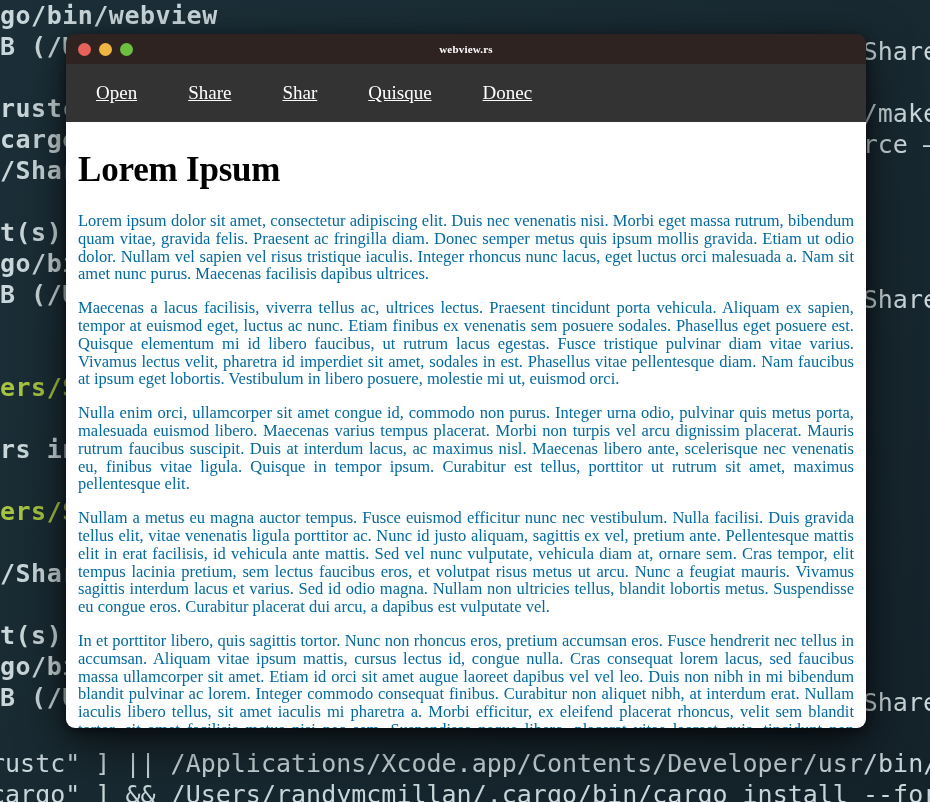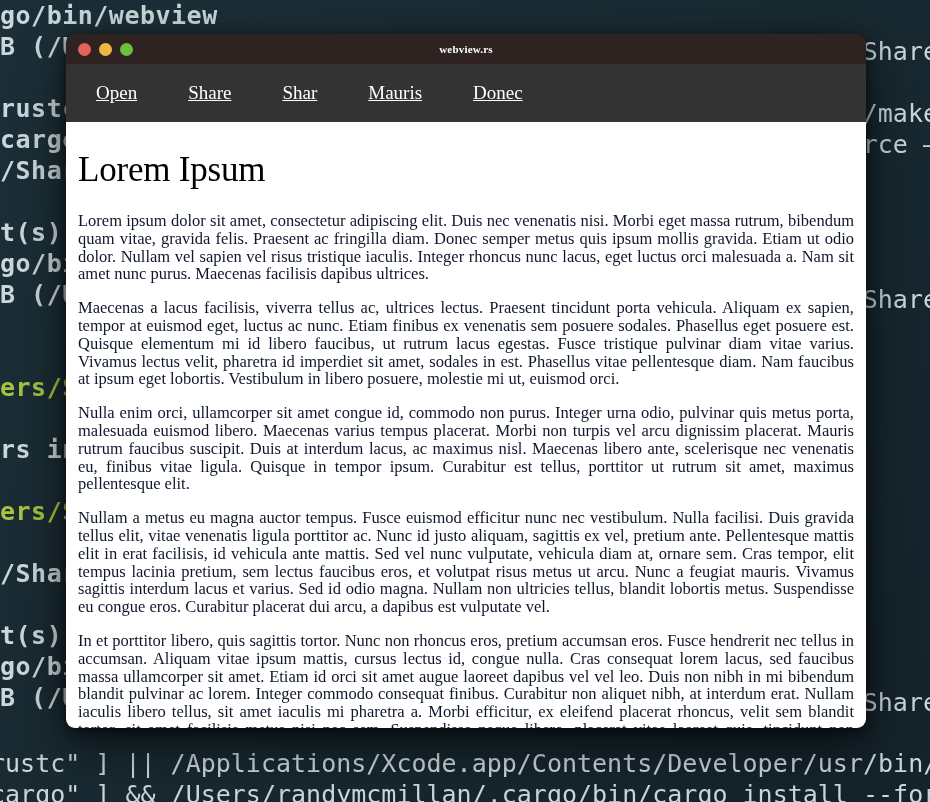--- a/index.html
+++ b/index.html
@@ -117,30 +117,30 @@
     box-sizing: border-box;
     overflow: hidden;
   }
   #doc {
     padding: 0 0 0 0;
     margin: 0 2px;
   }
   #doc h1 {
     font-family: "Liberation Serif", serif;
     font-size: 35px;
-    font-weight: normal;
+    font-weight: bold;
     color: #000000;
     margin: 24px 0 22px 0;
     letter-spacing: -0.2px;
   }
   #doc p {
     font-family: "Liberation Serif", serif;
     font-size: 16.5px;
     line-height: 17.8px;
-    color: #0f172a;
+    color: #0369a1;
     margin: 0 0 16px 0;
     text-align: justify;
     text-justify: inter-word;
   }
 </style>
 </head>
 <body>
 
 <div id="desktop">
   <div id="term-text"><span class="ln">go/bin/webview</span><span class="ln">B (/U</span><span class="ln" style="padding-left: 0px;"> </span><span class="ln">rustc</span><span class="ln">cargo</span><span class="ln">/Shar</span><span class="ln" style="padding-left: 0px;"> </span><span class="ln">t(s)</span><span class="ln">go/bi</span><span class="ln">B (/U</span><span class="ln" style="padding-left: 0px;"> </span><span class="ln" style="padding-left: 0px;"> </span><span class="ln green">ers/S</span><span class="ln" style="padding-left: 0px;"> </span><span class="ln">rs in</span><span class="ln" style="padding-left: 0px;"> </span><span class="ln green">ers/S</span><span class="ln" style="padding-left: 0px;"> </span><span class="ln">/Shar</span><span class="ln" style="padding-left: 0px;"> </span><span class="ln">t(s)</span><span class="ln">go/bi</span><span class="ln">B (/U</span></div>
@@ -163,21 +163,21 @@
       <span class="light yellow"></span>
       <span class="light green"></span>
     </div>
     <span id="window-title">webview.rs</span>
   </div>
 
   <div id="menubar">
       <div class="menu-item">Open</div>
       <div class="menu-item">Share</div>
       <div class="menu-item">Shar</div>
-      <div class="menu-item">Mauris</div>
+      <div class="menu-item">Quisque</div>
       <div class="menu-item">Donec</div>
     </div>
 
   <div id="content">
     <article id="doc">
       <h1>Lorem Ipsum</h1>
       <div id="paras">
           <p>Lorem ipsum dolor sit amet, consectetur adipiscing elit. Duis nec venenatis nisi. Morbi eget massa rutrum, bibendum quam vitae, gravida felis. Praesent ac fringilla diam. Donec semper metus quis ipsum mollis gravida. Etiam ut odio dolor. Nullam vel sapien vel risus tristique iaculis. Integer rhoncus nunc lacus, eget luctus orci malesuada a. Nam sit amet nunc purus. Maecenas facilisis dapibus ultrices.</p>
           <p>Maecenas a lacus facilisis, viverra tellus ac, ultrices lectus. Praesent tincidunt porta vehicula. Aliquam ex sapien, tempor at euismod eget, luctus ac nunc. Etiam finibus ex venenatis sem posuere sodales. Phasellus eget posuere est. Quisque elementum mi id libero faucibus, ut rutrum lacus egestas. Fusce tristique pulvinar diam vitae varius. Vivamus lectus velit, pharetra id imperdiet sit amet, sodales in est. Phasellus vitae pellentesque diam. Nam faucibus at ipsum eget lobortis. Vestibulum in libero posuere, molestie mi ut, euismod orci.</p>
           <p>Nulla enim orci, ullamcorper sit amet congue id, commodo non purus. Integer urna odio, pulvinar quis metus porta, malesuada euismod libero. Maecenas varius tempus placerat. Morbi non turpis vel arcu dignissim placerat. Mauris rutrum faucibus suscipit. Duis at interdum lacus, ac maximus nisl. Maecenas libero ante, scelerisque nec venenatis eu, finibus vitae ligula. Quisque in tempor ipsum. Curabitur est tellus, porttitor ut rutrum sit amet, maximus pellentesque elit.</p>

